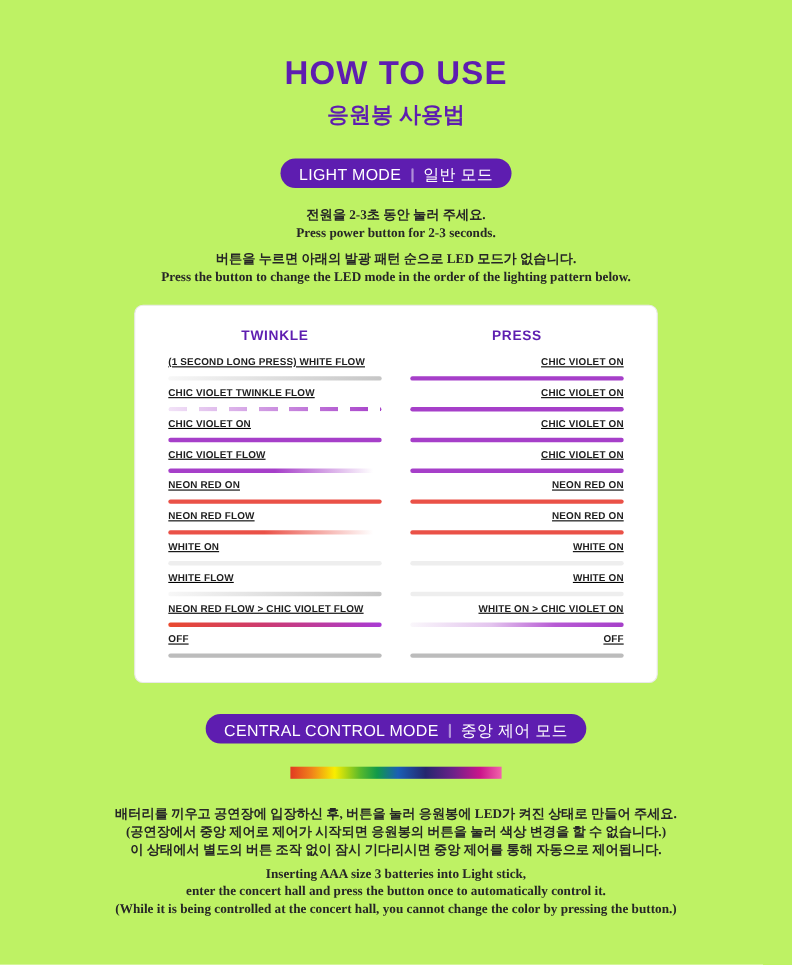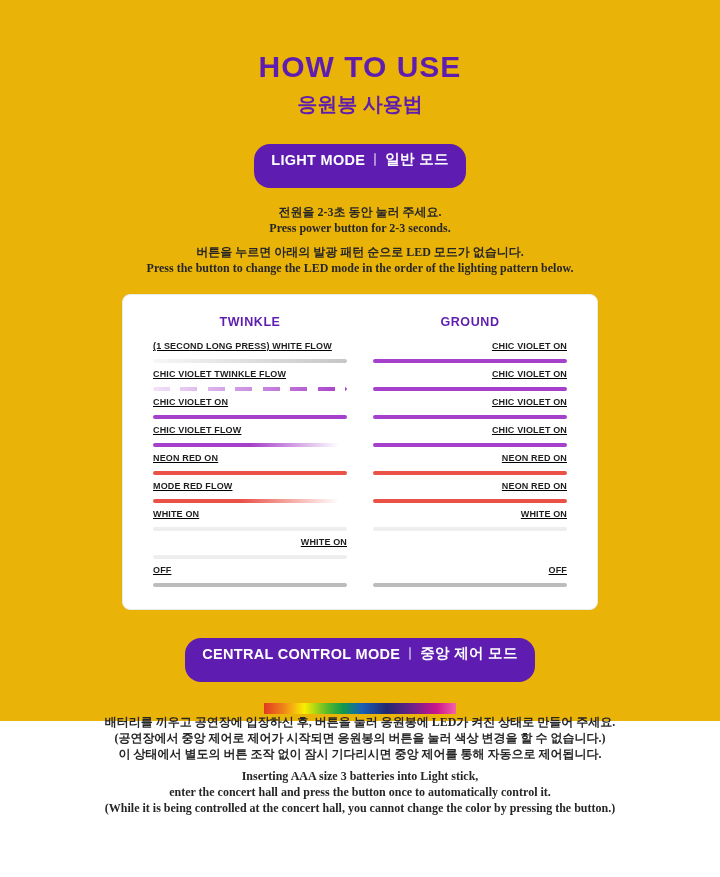--- a/index.html
+++ b/index.html
@@ -9,36 +9,36 @@
     --text:#262626;
     --foot:#bdbdbd;
   }
   *{margin:0;padding:0;box-sizing:border-box;}
   html,body{background:#fff;}
   body{
     width:720px;height:877px;overflow:hidden;margin:0 auto;
     font-family:"Liberation Sans","DejaVu Sans",sans-serif;
     -webkit-font-smoothing:antialiased;
   }
-  .page{width:720px;height:721px;background:#eab308;}
+  .page{width:720px;height:877px;background:#bef264;}
 
   .title{
     padding-top:50px;text-align:center;
     font-size:30px;font-weight:700;letter-spacing:1px;color:var(--purple);
   }
   .subtitle{
     margin-top:7px;text-align:center;
     font-size:20px;font-weight:700;color:var(--purple);
   }
 
   .badge{
     display:flex;align-items:center;gap:9px;width:max-content;
     margin:26px auto 0;background:var(--purple);color:#fff;
-    border-radius:16px;padding:6px 17px 19px;
-    font-size:14.5px;font-weight:700;letter-spacing:.3px;
+    border-radius:16px;padding:6px 17px 2px;
+    font-size:14.5px;font-weight:400;letter-spacing:.3px;
   }
   .badge .divider{width:2px;height:13px;background:rgba(255,255,255,.5);border-radius:1px;}
 
   .instr{ text-align:center;font-size:12px;line-height:16px;font-weight:700;color:var(--text);font-family:Liberation Serif, serif;}
   .instr-block-1{margin-top:16px;}
   .instr-block-2{margin-top:8px;}
 
   .card{
     width:476px;margin:18px auto 0;background:#fff;
     border:1px solid #e9e9e9;border-radius:8px;
@@ -69,21 +69,21 @@
   .bar-red-flow{background:linear-gradient(90deg,var(--red) 0%,var(--red) 45%,rgba(234,81,71,0) 96%);}
   .bar-white-on{background:#eeeeee;}
   .bar-white-flow{background:linear-gradient(90deg,#f7f7f7,#c6c6c6);}
   .bar-red-to-violet{background:linear-gradient(90deg,#ea4a2e 0%,#cc3a70 45%,#a93bd4 100%);}
   .bar-white-to-violet{background:linear-gradient(90deg,#faf7fb 0%,#e3c4ee 38%,#b75ad4 68%,var(--violet) 100%);}
   .bar-off{background:#bcbcbc;}
 
   .central-badge{margin-top:28px;}
   .rainbow{width:192px;height:11px;margin:21px auto 0;}
 
-  .cc-ko{}
+  .cc-ko{margin-top:24px;}
   .cc-en{margin-top:6px;}
 </style>
 </head>
 <body>
 
 <div class="page">
 
   <div class="title">HOW TO USE</div>
   <div class="subtitle">응원봉 사용법</div>
 
@@ -98,21 +98,21 @@
     <div>Press power button for 2-3 seconds.</div>
   </div>
   <div class="instr instr-block-2">
     <div>버튼을 누르면 아래의 발광 패턴 순으로 LED 모드가 없습니다.</div>
     <div>Press the button to change the LED mode in the order of the lighting pattern below.</div>
   </div>
 
   <div class="card">
     <div class="thead">
       <div class="col-h">TWINKLE</div>
-      <div class="col-h">GROUND</div>
+      <div class="col-h">PRESS</div>
     </div>
     <div id="mode-table">
         <div class="mode-row">
           <div class="cell castle">
             <div class="label">(1 SECOND LONG PRESS) WHITE FLOW</div>
             <div class="bar bar-white-flow"></div>
           </div>
           <div class="cell ground">
             <div class="label">CHIC VIOLET ON</div>
             <div class="bar bar-violet-on"></div>
@@ -153,42 +153,56 @@
             <div class="label">NEON RED ON</div>
             <div class="bar bar-red-on"></div>
           </div>
           <div class="cell ground">
             <div class="label">NEON RED ON</div>
             <div class="bar bar-red-on"></div>
           </div>
         </div>
         <div class="mode-row">
           <div class="cell castle">
-            <div class="label">MODE RED FLOW</div>
+            <div class="label">NEON RED FLOW</div>
             <div class="bar bar-red-flow"></div>
           </div>
           <div class="cell ground">
             <div class="label">NEON RED ON</div>
             <div class="bar bar-red-on"></div>
           </div>
         </div>
         <div class="mode-row">
           <div class="cell castle">
             <div class="label">WHITE ON</div>
             <div class="bar bar-white-on"></div>
           </div>
           <div class="cell ground">
             <div class="label">WHITE ON</div>
             <div class="bar bar-white-on"></div>
           </div>
         </div>
         <div class="mode-row">
+          <div class="cell castle">
+            <div class="label">WHITE FLOW</div>
+            <div class="bar bar-white-flow"></div>
+          </div>
           <div class="cell ground">
             <div class="label">WHITE ON</div>
             <div class="bar bar-white-on"></div>
+          </div>
+        </div>
+        <div class="mode-row">
+          <div class="cell castle">
+            <div class="label">NEON RED FLOW &gt; CHIC VIOLET FLOW</div>
+            <div class="bar bar-red-to-violet"></div>
+          </div>
+          <div class="cell ground">
+            <div class="label">WHITE ON &gt; CHIC VIOLET ON</div>
+            <div class="bar bar-white-to-violet"></div>
           </div>
         </div>
         <div class="mode-row">
           <div class="cell castle">
             <div class="label">OFF</div>
             <div class="bar bar-off"></div>
           </div>
           <div class="cell ground">
             <div class="label">OFF</div>
             <div class="bar bar-off"></div>

